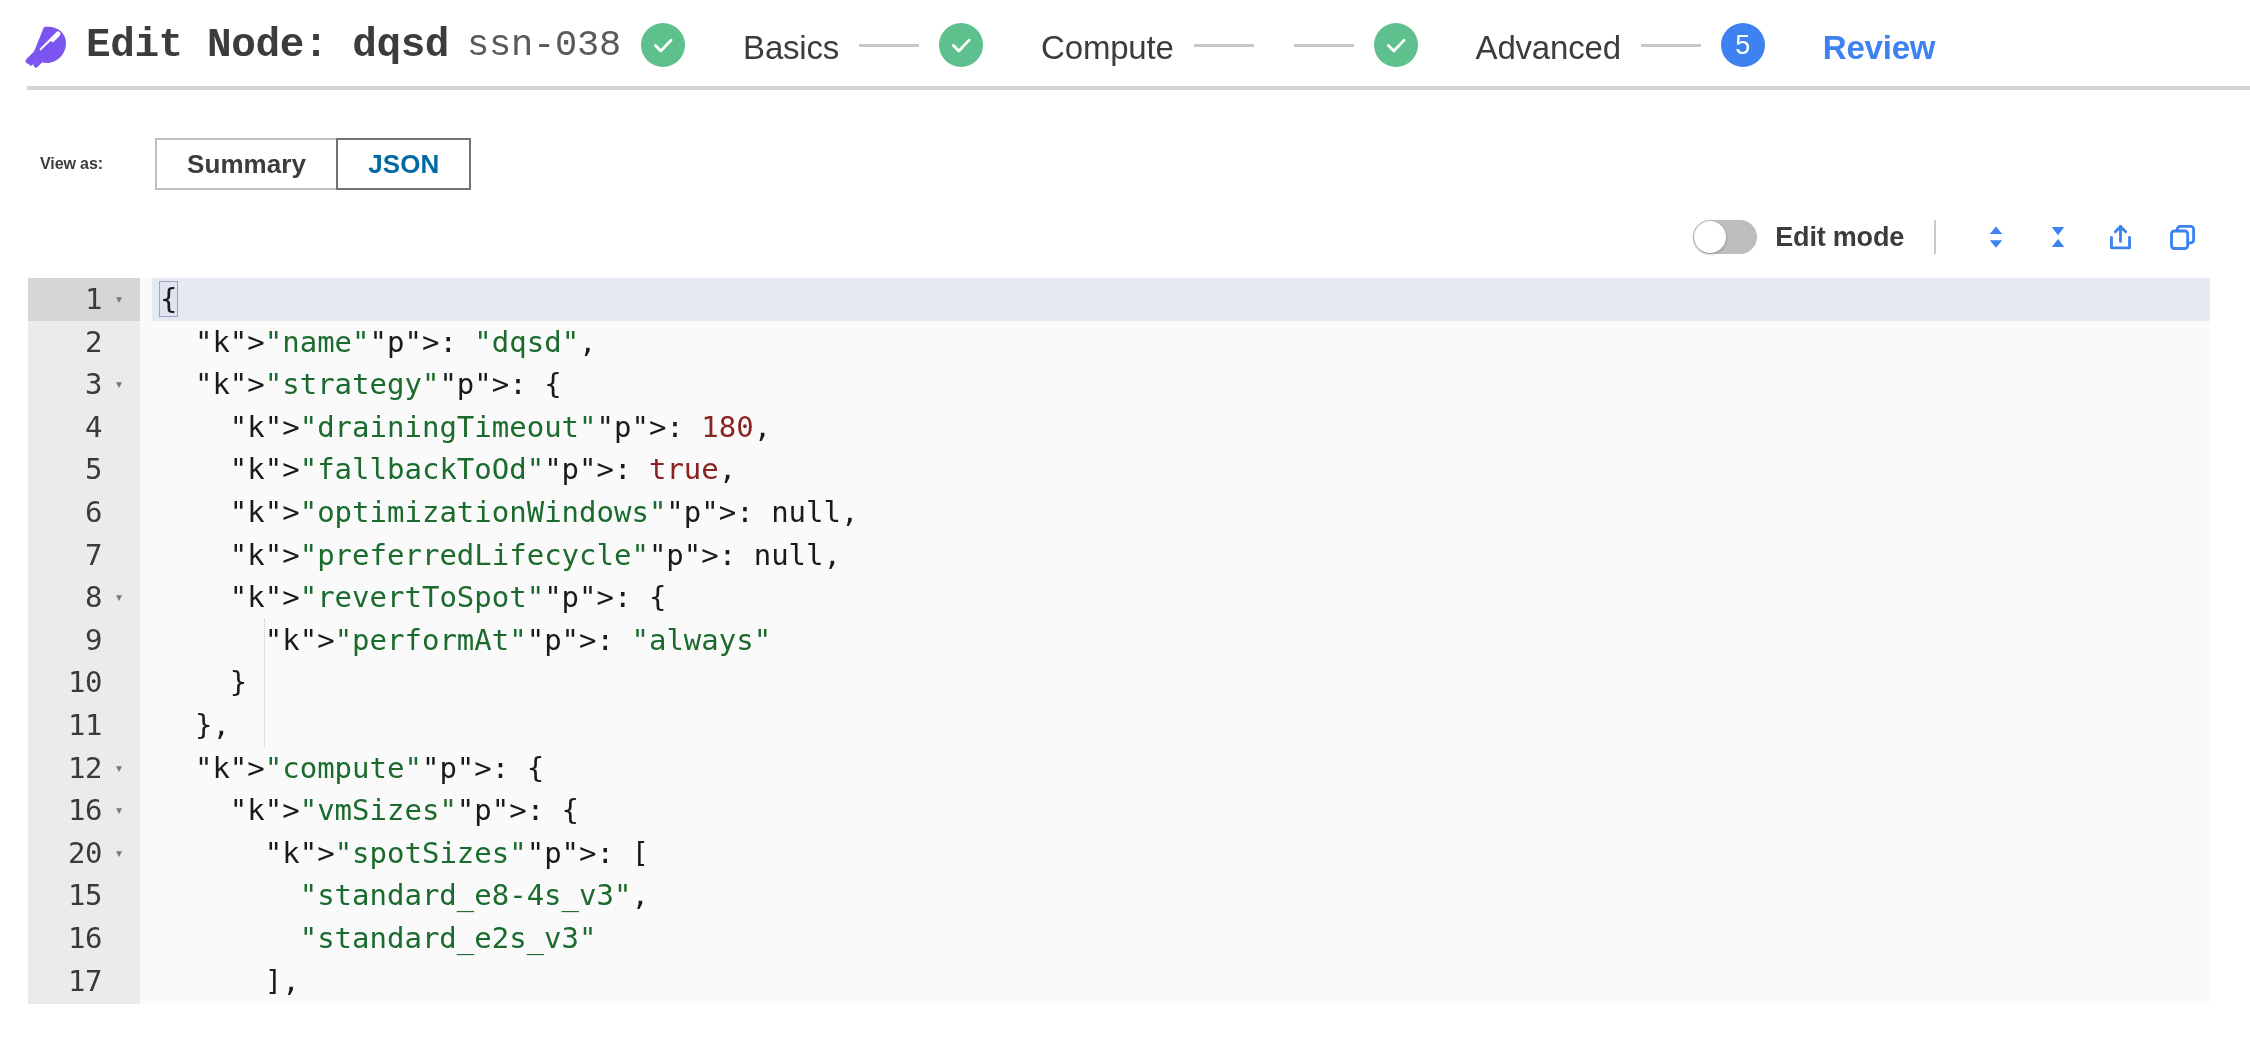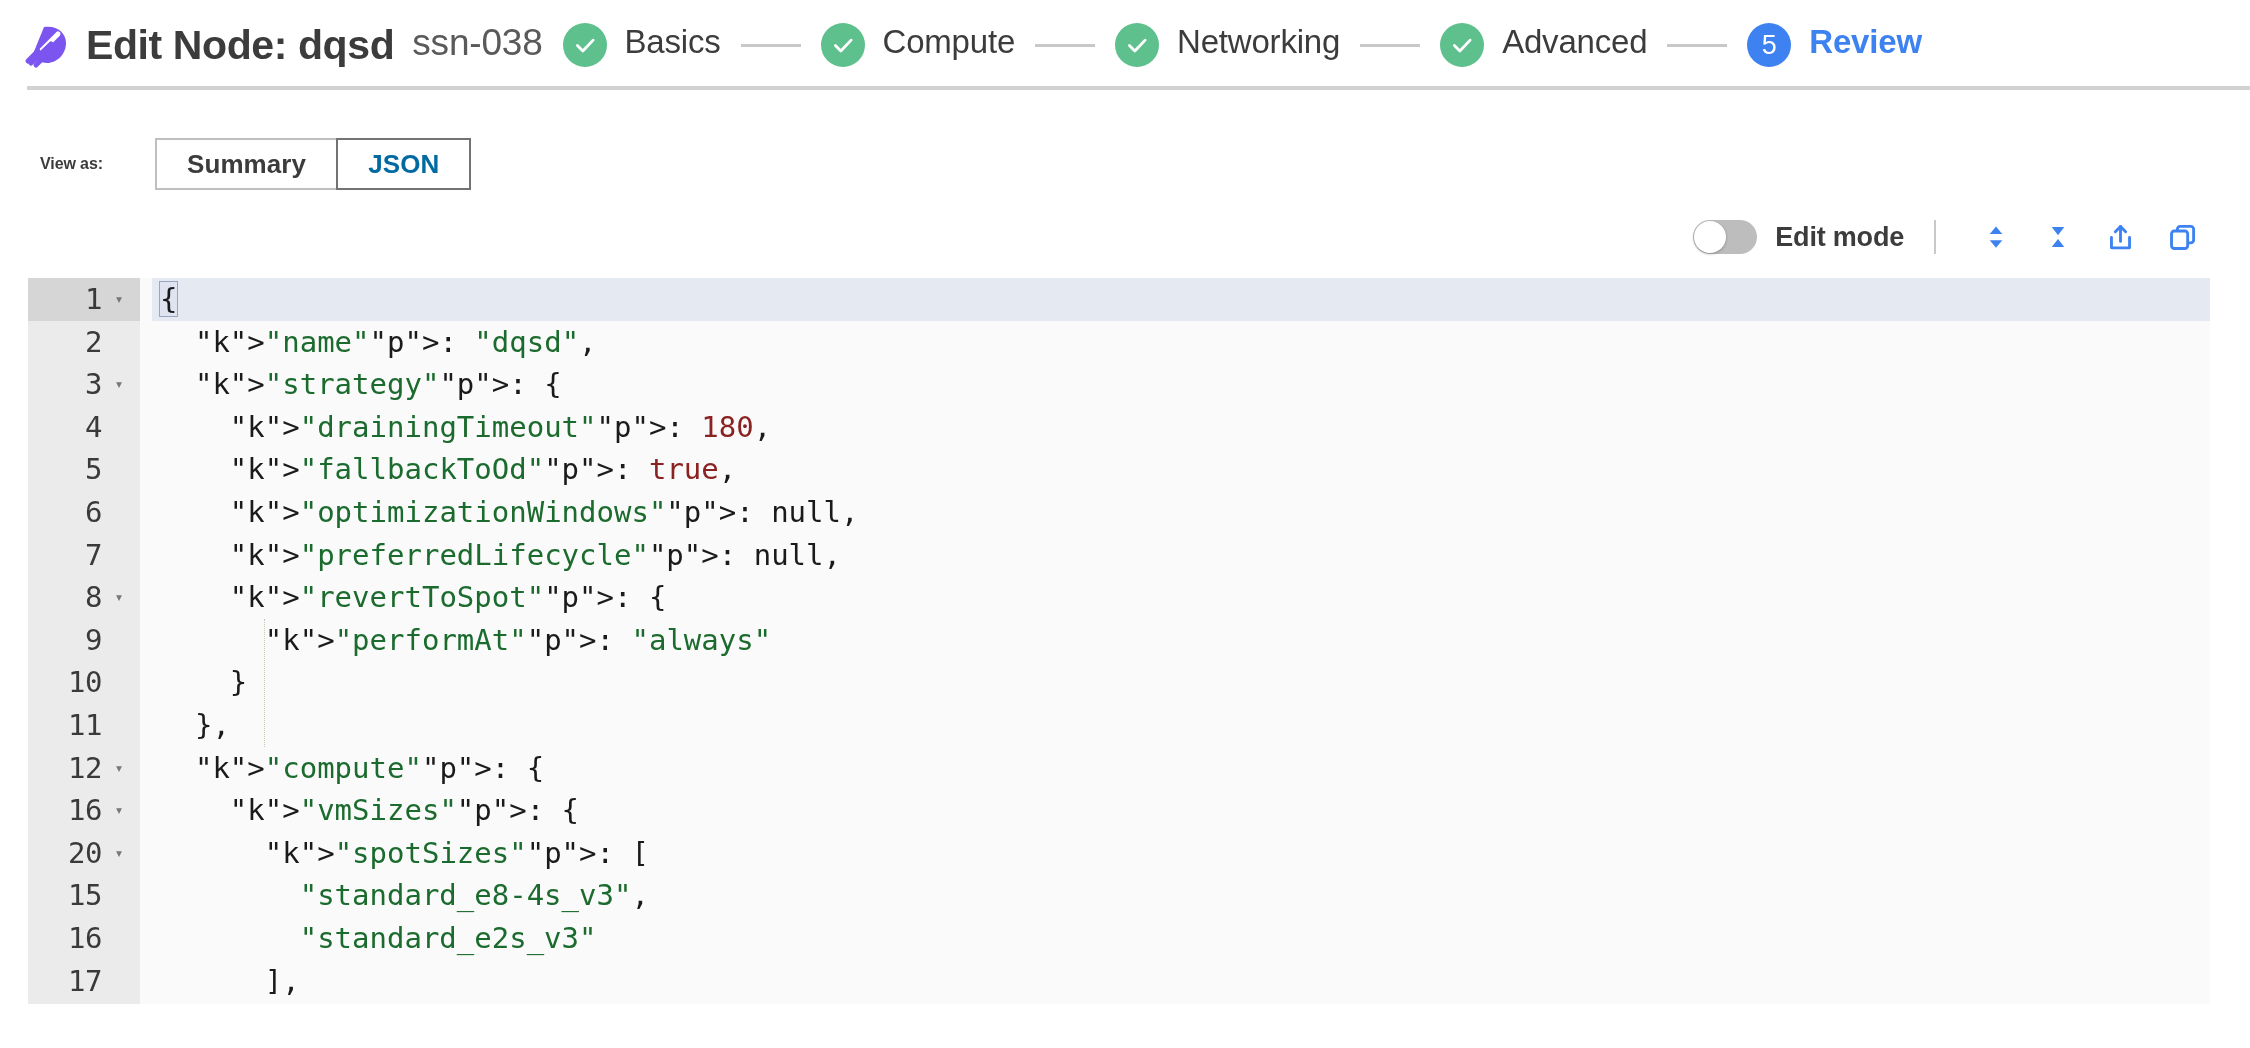--- a/index.html
+++ b/index.html
@@ -28,25 +28,26 @@
     background: #d2d2d2;
   }
   .logo {
     width: 44px; height: 48px;
     flex: 0 0 44px;
     margin-right: 18px;
     position: relative;
   }
   .title-block {
     display: flex;
-    align-items: flex-start;
+    align-items: center;
     flex: 0 0 auto;
     white-space: nowrap;
     max-width: 560px;
     overflow: hidden;
+    font-family: Liberation Mono, monospace;
   }
   .title-main {
     font-size: 41px;
     font-weight: 700;
     color: #3c3c3c;
     letter-spacing: -0.4px;
   }
   .title-sub {
     font-size: 37px;
     font-weight: 400;
@@ -59,22 +60,23 @@
   .stepper {
     display: flex;
     align-items: center;
     margin-left: 20px;
     flex: 1 1 auto;
     white-space: nowrap;
     overflow: hidden;
   }
   .step {
     display: flex;
-    align-items: flex-start;
+    align-items: flex-end;
     flex: 0 0 auto;
+    gap: 40px;
   }
   .step-circle {
     width: 44px; height: 44px;
     border-radius: 50%;
     display: flex;
     align-items: center;
     justify-content: center;
     flex: 0 0 44px;
   }
   .step-circle.done { background: #5ec08c; }
@@ -302,28 +304,20 @@
     <div class="step">
       <div class="step-circle done">
         <svg class="check-svg" viewBox="0 0 24 24">
             <path d="M5 12.5 L10 17.5 L19.5 7.5" fill="none" stroke="#fff" stroke-width="2.6" stroke-linecap="round" stroke-linejoin="round"></path>
           </svg>
       </div>
       <span class="step-label">Compute</span>
     </div>
     <div class="step-connector"></div>
 
-    <div class="step">
-      <div class="step-circle done">
-        <svg class="check-svg" viewBox="0 0 24 24">
-            <path d="M5 12.5 L10 17.5 L19.5 7.5" fill="none" stroke="#fff" stroke-width="2.6" stroke-linecap="round" stroke-linejoin="round"></path>
-          </svg>
-      </div>
-      <span class="step-label">Networking</span>
-    </div>
     <div class="step-connector"></div>
 
     <div class="step">
       <div class="step-circle done">
         <svg class="check-svg" viewBox="0 0 24 24">
             <path d="M5 12.5 L10 17.5 L19.5 7.5" fill="none" stroke="#fff" stroke-width="2.6" stroke-linecap="round" stroke-linejoin="round"></path>
           </svg>
       </div>
       <span class="step-label">Advanced</span>
     </div>

